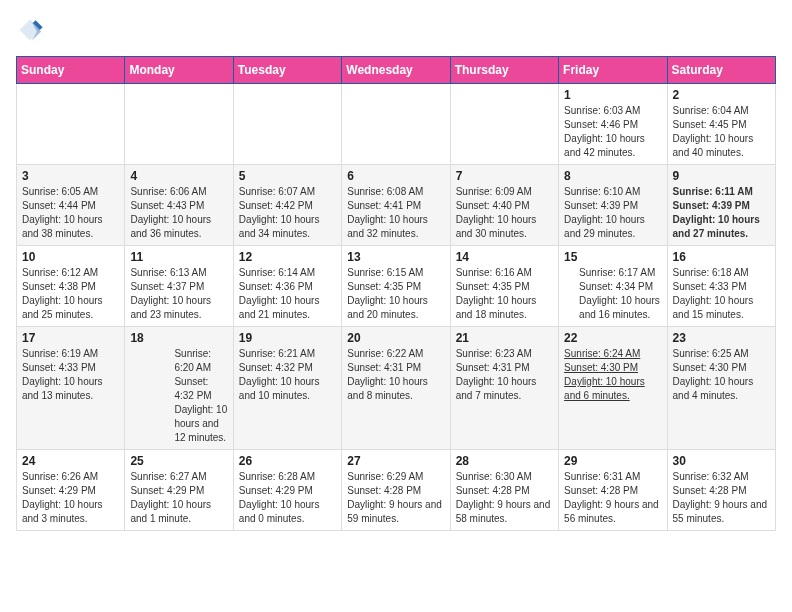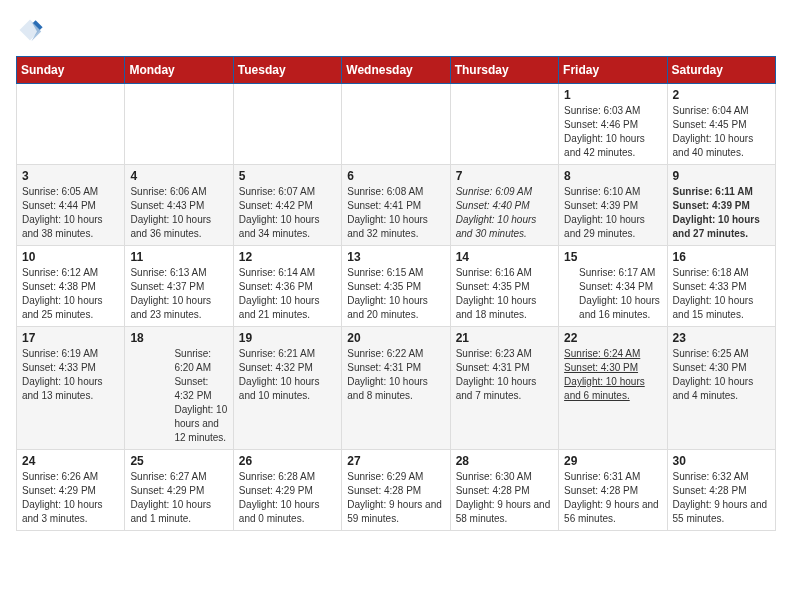--- a/index.html
+++ b/index.html
@@ -45,21 +45,21 @@
     .location {
       font-size: 14px;
       color: #555;
     }
     .calendar {
       width: 100%;
       border-collapse: collapse;
       font-size: 11px;
     }
     .calendar th {
-      background: #b91c1c;
+      background: #ec4899;
       color: #fff;
       padding: 6px 4px;
       text-align: left;
       font-size: 12px;
       border: 1px solid #1a5da5;
     }
     .calendar td {
       vertical-align: top;
       padding: 4px 5px;
       border: 1px solid #ddd;
@@ -162,21 +162,21 @@
 Daylight: 10 hours and 34 minutes.</div>
         </td>
         <td>
           <div class="day-number">6</div>
           <div class="day-info" style="white-space: pre-line;">Sunrise: 6:08 AM
 Sunset: 4:41 PM
 Daylight: 10 hours and 32 minutes.</div>
         </td>
         <td>
           <div class="day-number">7</div>
-          <div class="day-info" style="white-space: pre-line; font-style: italic;">Sunrise: 6:09 AM
+          <div class="day-info" style="white-space: pre-line;">Sunrise: 6:09 AM
 Sunset: 4:40 PM
 Daylight: 10 hours and 30 minutes.</div>
         </td>
         <td>
           <div class="day-number">8</div>
           <div class="day-info" style="white-space: pre-line;">Sunrise: 6:10 AM
 Sunset: 4:39 PM
 Daylight: 10 hours and 29 minutes.</div>
         </td>
         <td>

